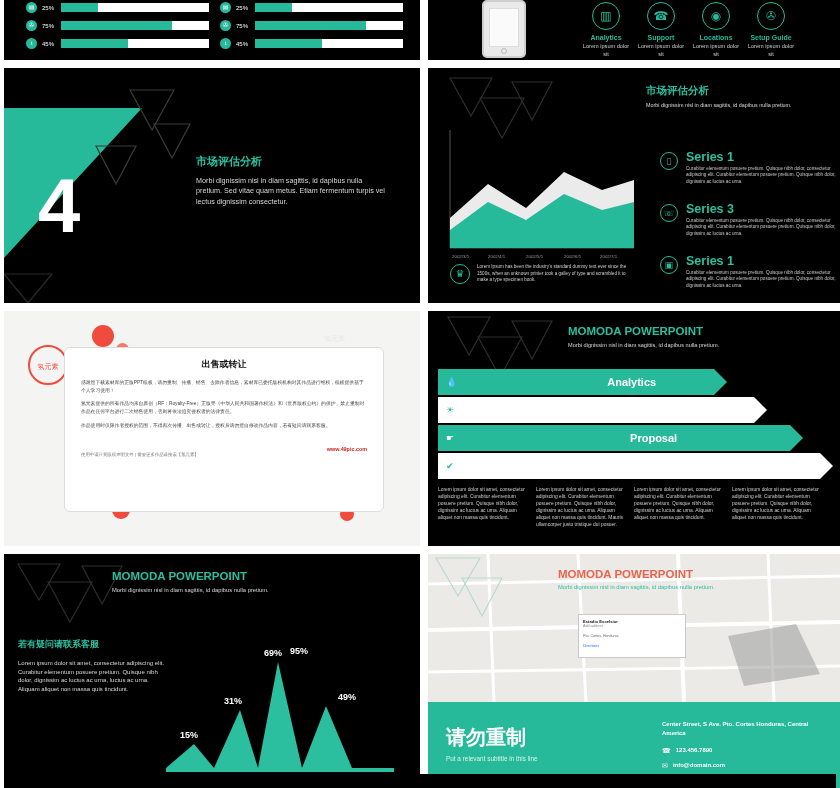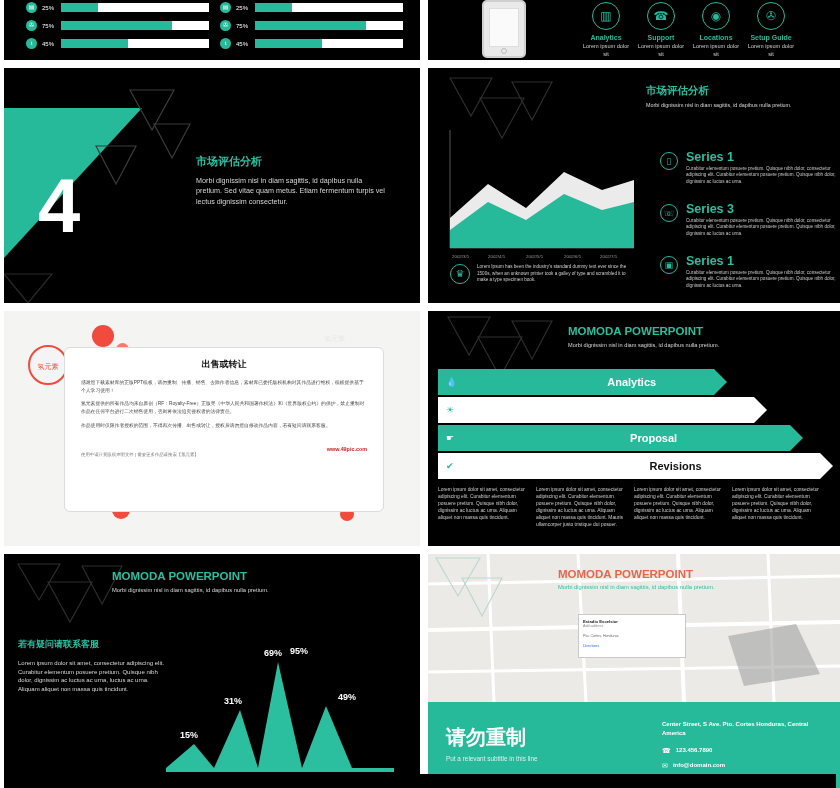--- a/index.html
+++ b/index.html
@@ -334,21 +334,20 @@
       <div class="arrow-tip" style="left:326px; top:86px; border-left-color:#fff;"></div>
 
       <div class="arrow-bar" style="left:10px; top:114px; width:352px;">
         <span style="color:#fff; font-size:9px; padding-left:8px;">☛</span>
         <span class="lab" style="padding-left:176px;">Proposal</span>
       </div>
       <div class="arrow-tip" style="left:362px; top:114px;"></div>
 
       <div class="arrow-bar" style="left:10px; top:142px; width:382px; background:#fff;">
         <span style="color:#26b99a; font-size:9px; padding-left:8px;">✔</span>
-        <span class="lab" style="padding-left:196px; color:#111;">Revisions</span>
       </div>
       <div class="arrow-tip" style="left:392px; top:142px; border-left-color:#fff;"></div>
 
       <div class="col4" style="left:10px; top:176px;">Lorem ipsum dolor sit amet, consectetur adipiscing elit. Curabitur elementum posuere pretium. Quisque nibh dolor, dignissim ac luctus ac urna. Aliquam aliquet non massa quis tincidunt.</div>
       <div class="col4" style="left:108px; top:176px;">Lorem ipsum dolor sit amet, consectetur adipiscing elit. Curabitur elementum posuere pretium. Quisque nibh dolor, dignissim ac luctus ac urna. Aliquam aliquet non massa quis tincidunt. Mauris ullamcorper justo tristique dui posuer.</div>
       <div class="col4" style="left:206px; top:176px;">Lorem ipsum dolor sit amet, consectetur adipiscing elit. Curabitur elementum posuere pretium. Quisque nibh dolor, dignissim ac luctus ac urna. Aliquam aliquet non massa quis tincidunt.</div>
       <div class="col4" style="left:304px; top:176px;">Lorem ipsum dolor sit amet, consectetur adipiscing elit. Curabitur elementum posuere pretium. Quisque nibh dolor, dignissim ac luctus ac urna. Aliquam aliquet non massa quis tincidunt.</div>
     </div>
 
     <div class="slide">

